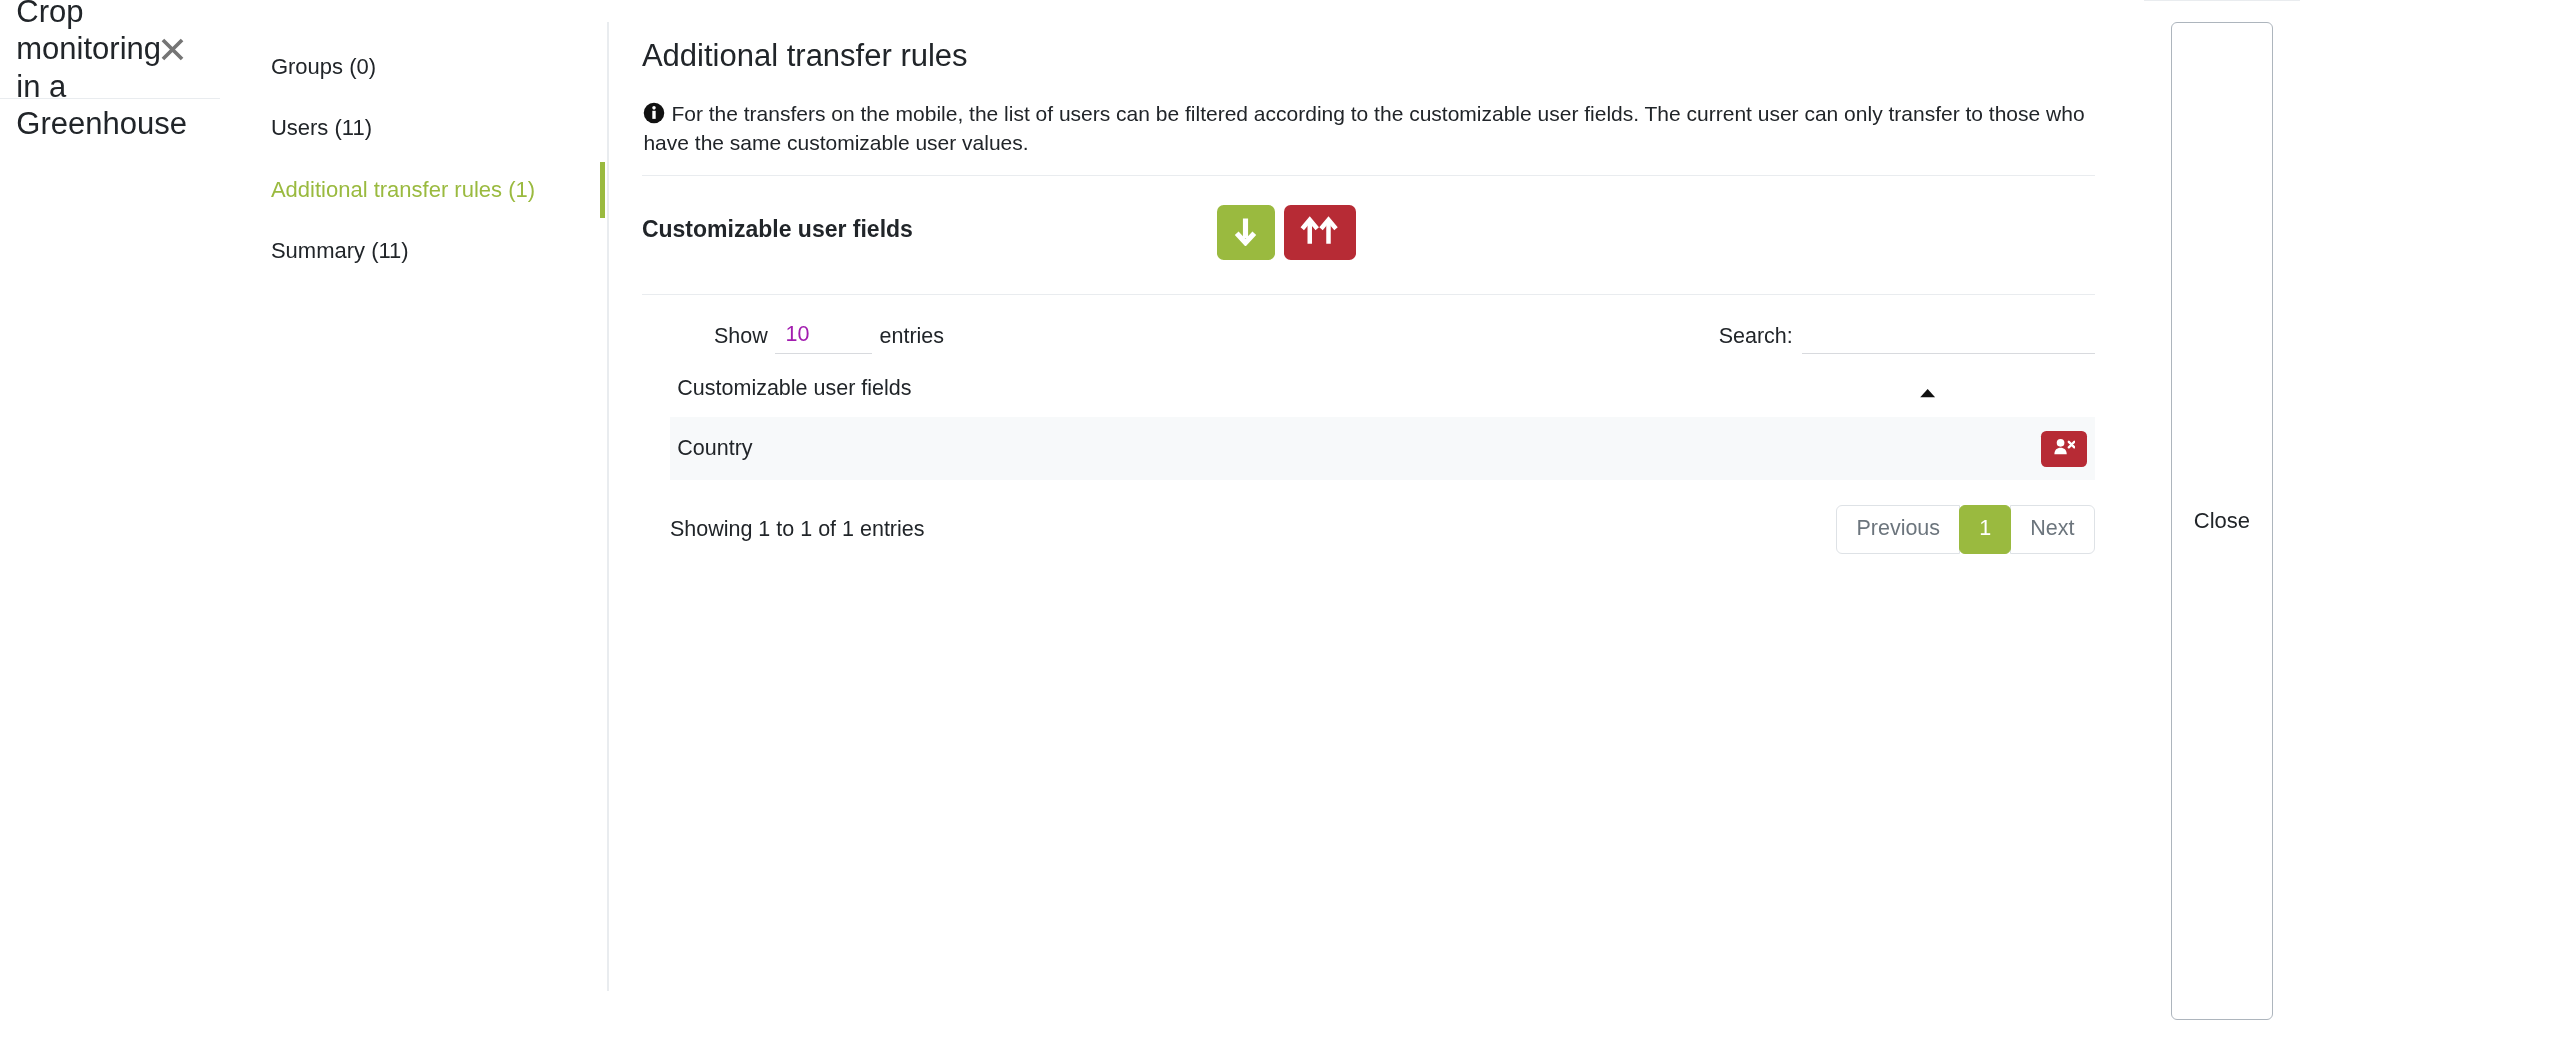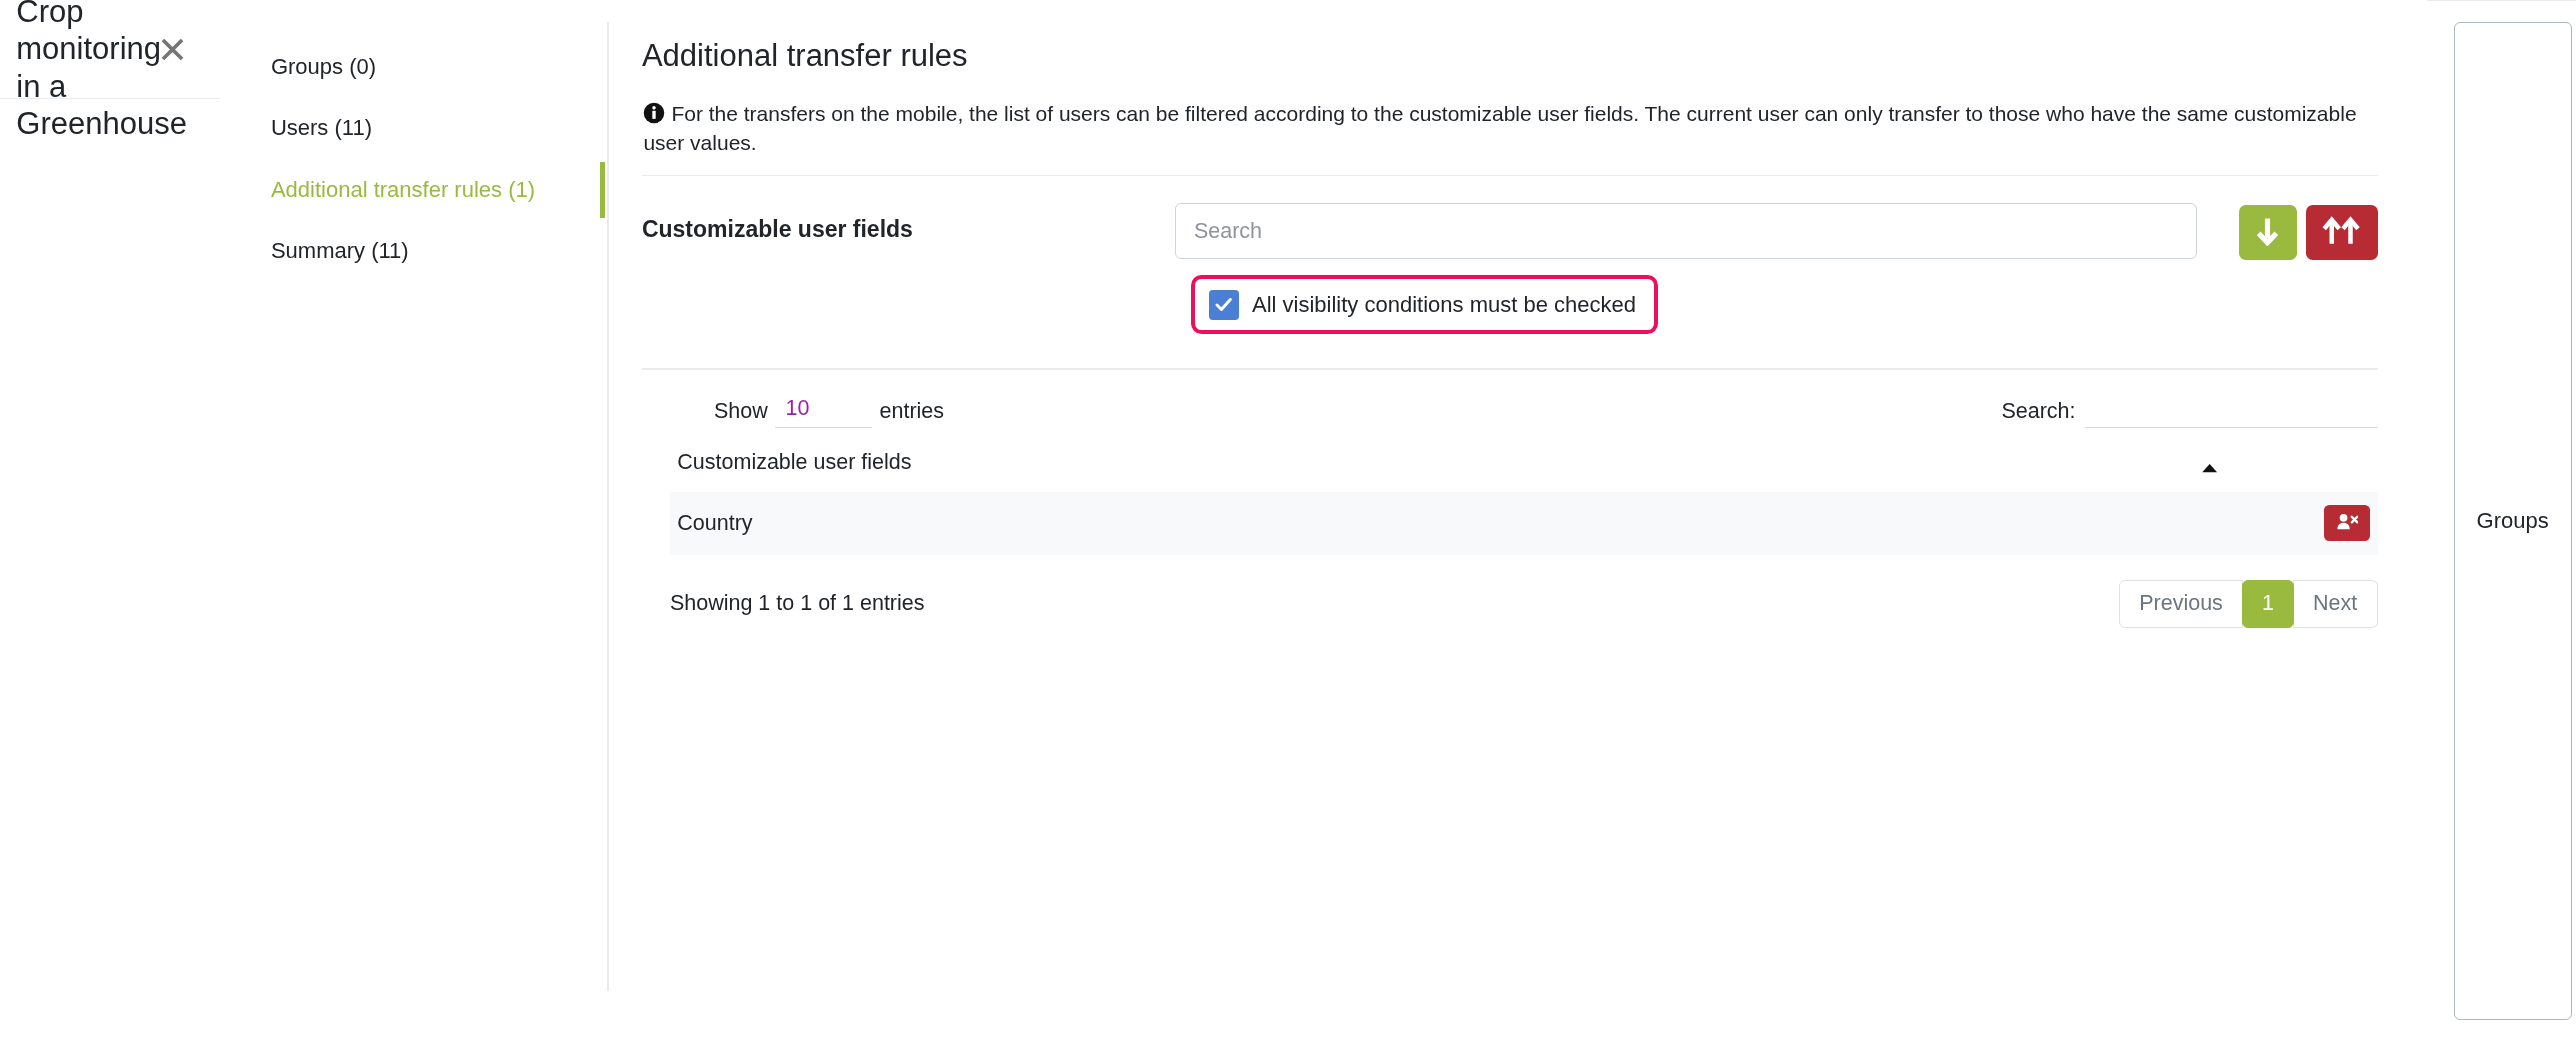--- a/index.html
+++ b/index.html
@@ -367,32 +367,20 @@
             <rect x="12.7" y="12" width="4.6" height="11" fill="#fff"></rect>
           </svg>
         </span><span>For the transfers on the mobile, the list of users can be filtered according to the customizable user fields. The current user can only transfer to those who have the same customizable user values.</span>
       </div>
 
       <hr class="hr">
 
       <div class="field-row">
         <div class="field-label">Customizable user fields</div>
 
-        <div class="field-main">
-          <input class="search-input" type="text" placeholder="Search" style="">
-
-          <div class="checkbox-wrap">
-            <span class="cb">
-              <svg width="19.3" height="19.3" viewBox="0 0 26 26" aria-hidden="true">
-                <path d="M4 13.5 L10 19.5 L22 6" stroke="#fff" stroke-width="4" fill="none" stroke-linecap="round" stroke-linejoin="round"></path>
-              </svg>
-            </span>
-            <span class="cb-label">All visibility conditions must be checked</span>
-          </div>
-        </div>
 
         <div class="field-actions">
           <button class="icon-btn green">
             <span>
               <svg width="25" height="30" viewBox="0 0 34 40" aria-hidden="true">
                 <path d="M17 3 L17 30" stroke="#fff" stroke-width="7" stroke-linecap="butt"></path>
                 <path d="M5 23 L17 36 L29 23" stroke="#fff" stroke-width="7" fill="none" stroke-linecap="butt" stroke-linejoin="miter"></path>
               </svg>
             </span>
           </button>
@@ -464,17 +452,17 @@
             <button class="page-btn active">1</button>
             <button class="page-btn">Next</button>
           </div>
         </div>
 
       </div>
     </div>
   </div>
 
   <div class="modal-footer">
-    <button class="btn-close">Groups</button>
+    <button class="btn-close">Close</button>
   </div>
 
 </div>
 
 
 </body></html>

